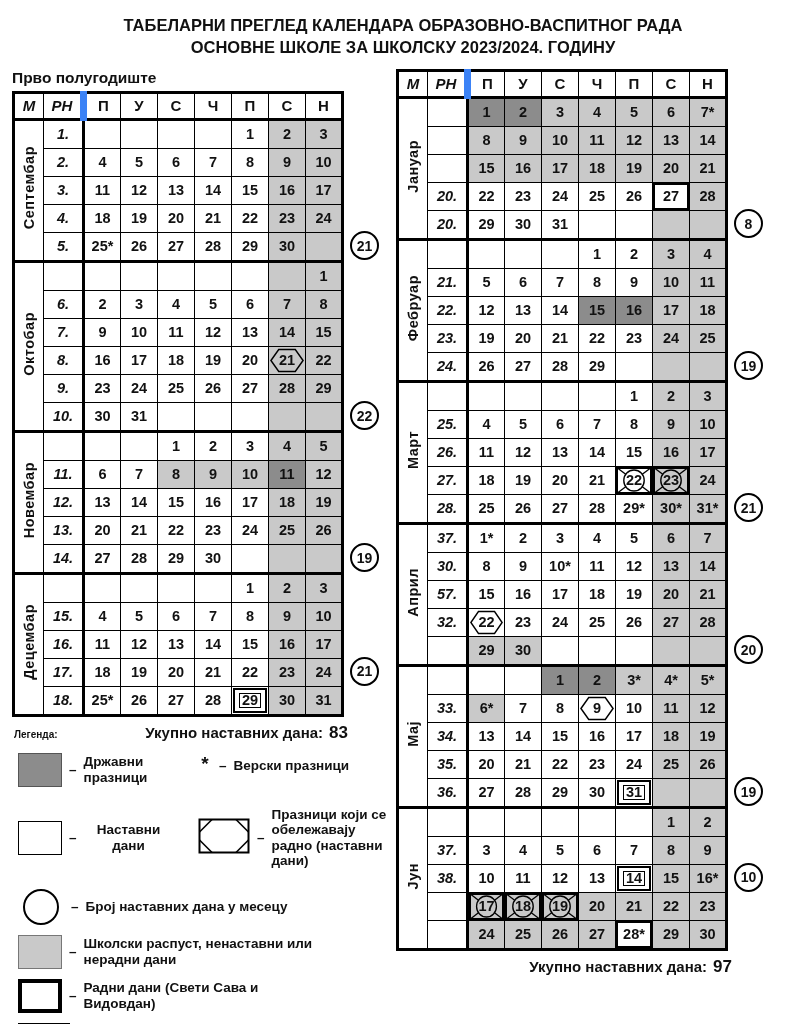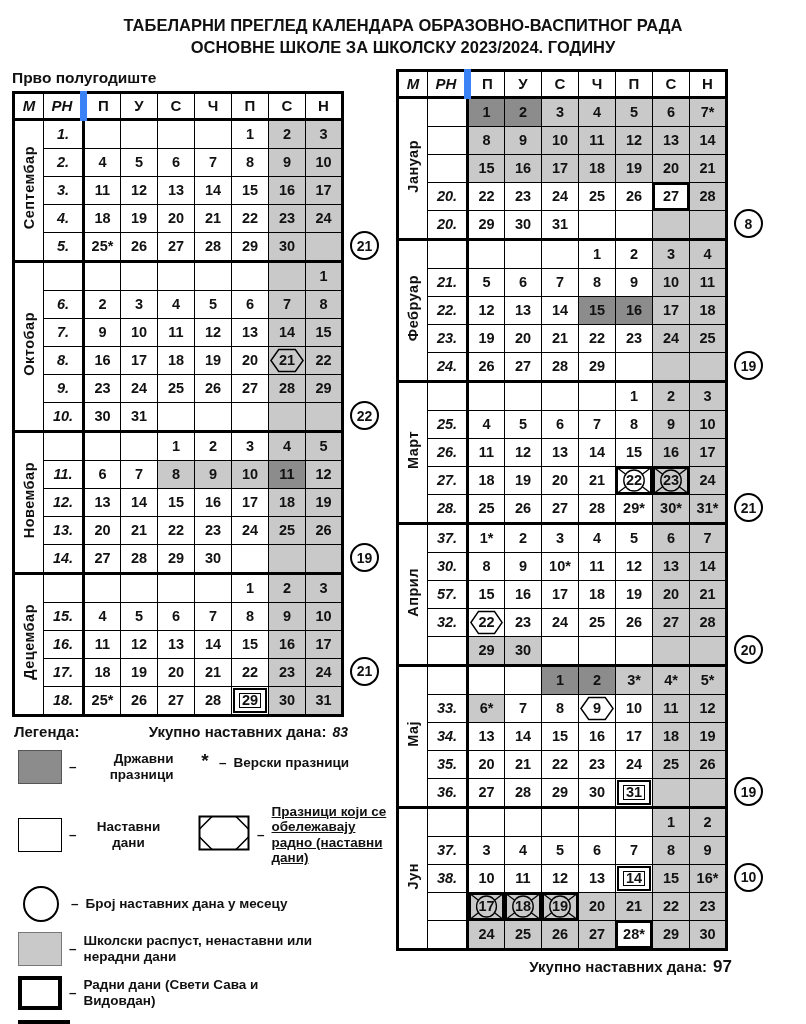--- a/index.html
+++ b/index.html
@@ -31,23 +31,23 @@
   .xb{position:absolute;inset:0;border:2.5px solid #000;z-index:3;}
   .eb1{position:absolute;inset:1px;border:2.5px solid #000;z-index:2;}
   .eb2{position:absolute;inset:6px 7px;border:1.5px solid #000;z-index:2;}
   .rb{position:absolute;inset:0;border:2.5px solid #000;z-index:2;}
   .circ-col{position:relative;width:40px;}
   .circle{position:absolute;left:6px;width:25px;height:25px;border:2px solid #000;border-radius:50%;background:#fff;
           display:flex;align-items:center;justify-content:center;font-weight:bold;font-size:14px;}
   .total{display:flex;justify-content:flex-end;align-items:baseline;gap:6px;font-weight:bold;font-size:15px;padding:6px 42px 0 0;}
   .total b{font-size:17px;}
   .legend-head{display:flex;justify-content:space-between;align-items:baseline;padding:6px 42px 0 2px;}
-  .legend-heading{font-weight:bold;font-size:15px;}
+  .legend-heading{font-weight:bold;font-size:10px;}
   .lg-total{display:flex;gap:6px;align-items:baseline;font-weight:bold;font-size:15px;}
-  .lg-total b{font-size:14px;font-style:italic;}
+  .lg-total b{font-size:17px;}
   .legend{padding:10px 0 0 6px;font-weight:bold;font-size:13.5px;line-height:1.15;}
   .lrow2{display:grid;grid-template-columns:176px 1fr;column-gap:4px;margin-bottom:10px;}
   .litem{display:flex;align-items:center;gap:7px;margin-bottom:10px;}
   .litem .txt{max-width:250px;}
   .dash{flex:none;}
   .sw-state{width:42px;height:32px;background:#8c8c8c;border:1px solid #555;flex:none;}
   .sw-teach{width:42px;height:32px;background:#fff;border:1.5px solid #000;flex:none;}
   .sw-break{width:42px;height:32px;background:#c9c9c9;border:1px solid #777;flex:none;}
   .sw-work{width:44px;height:34px;background:#fff;border:4px solid #000;box-sizing:border-box;flex:none;}
   .sw-end{width:52px;height:38px;border:4px solid #000;box-sizing:border-box;padding:3px;background:#fff;flex:none;}
@@ -923,21 +923,21 @@
           <span>Укупно наставних дана:</span>
           <b>83</b>
         </div>
       </div>
 
       <div class="legend">
         <div class="lrow2">
           <div class="litem">
             <span class="sw-state"></span>
             <span class="dash">–</span>
-            <span class="txt" style="max-width:90px;text-align:right;">Државни празници</span>
+            <span class="txt" style="max-width:90px;">Државни празници</span>
           </div>
           <div class="litem" style="align-items:baseline;">
             <span class="sw-star">*</span>
             <span class="dash">–</span>
             <span class="txt">Верски празници</span>
           </div>
         </div>
         <div class="lrow2">
           <div class="litem">
             <span class="sw-teach"></span>
@@ -948,21 +948,21 @@
             <span class="sw-oct">
               <svg width="52" height="36" viewBox="0 0 52 36">
                   <rect x="1.5" y="1.5" width="49" height="33" fill="#fff" stroke="#000" stroke-width="2"></rect>
                   <line x1="14" y1="1.5" x2="1.5" y2="14" stroke="#000" stroke-width="1.6"></line>
                   <line x1="38" y1="1.5" x2="50.5" y2="14" stroke="#000" stroke-width="1.6"></line>
                   <line x1="50.5" y1="22" x2="38" y2="34.5" stroke="#000" stroke-width="1.6"></line>
                   <line x1="1.5" y1="22" x2="14" y2="34.5" stroke="#000" stroke-width="1.6"></line>
                 </svg>
             </span>
             <span class="dash">–</span>
-            <span class="txt" style="max-width:140px;text-decoration:underline;">Празници који се обележавају радно (наставни дани)</span>
+            <span class="txt" style="max-width:140px;">Празници који се обележавају радно (наставни дани)</span>
           </div>
         </div>
         <div class="litem">
           <span class="sw-circle"></span>
           <span class="dash">–</span>
           <span class="txt">Број наставних дана у месецу</span>
         </div>
         <div class="litem">
           <span class="sw-break"></span>
           <span class="dash">–</span>

